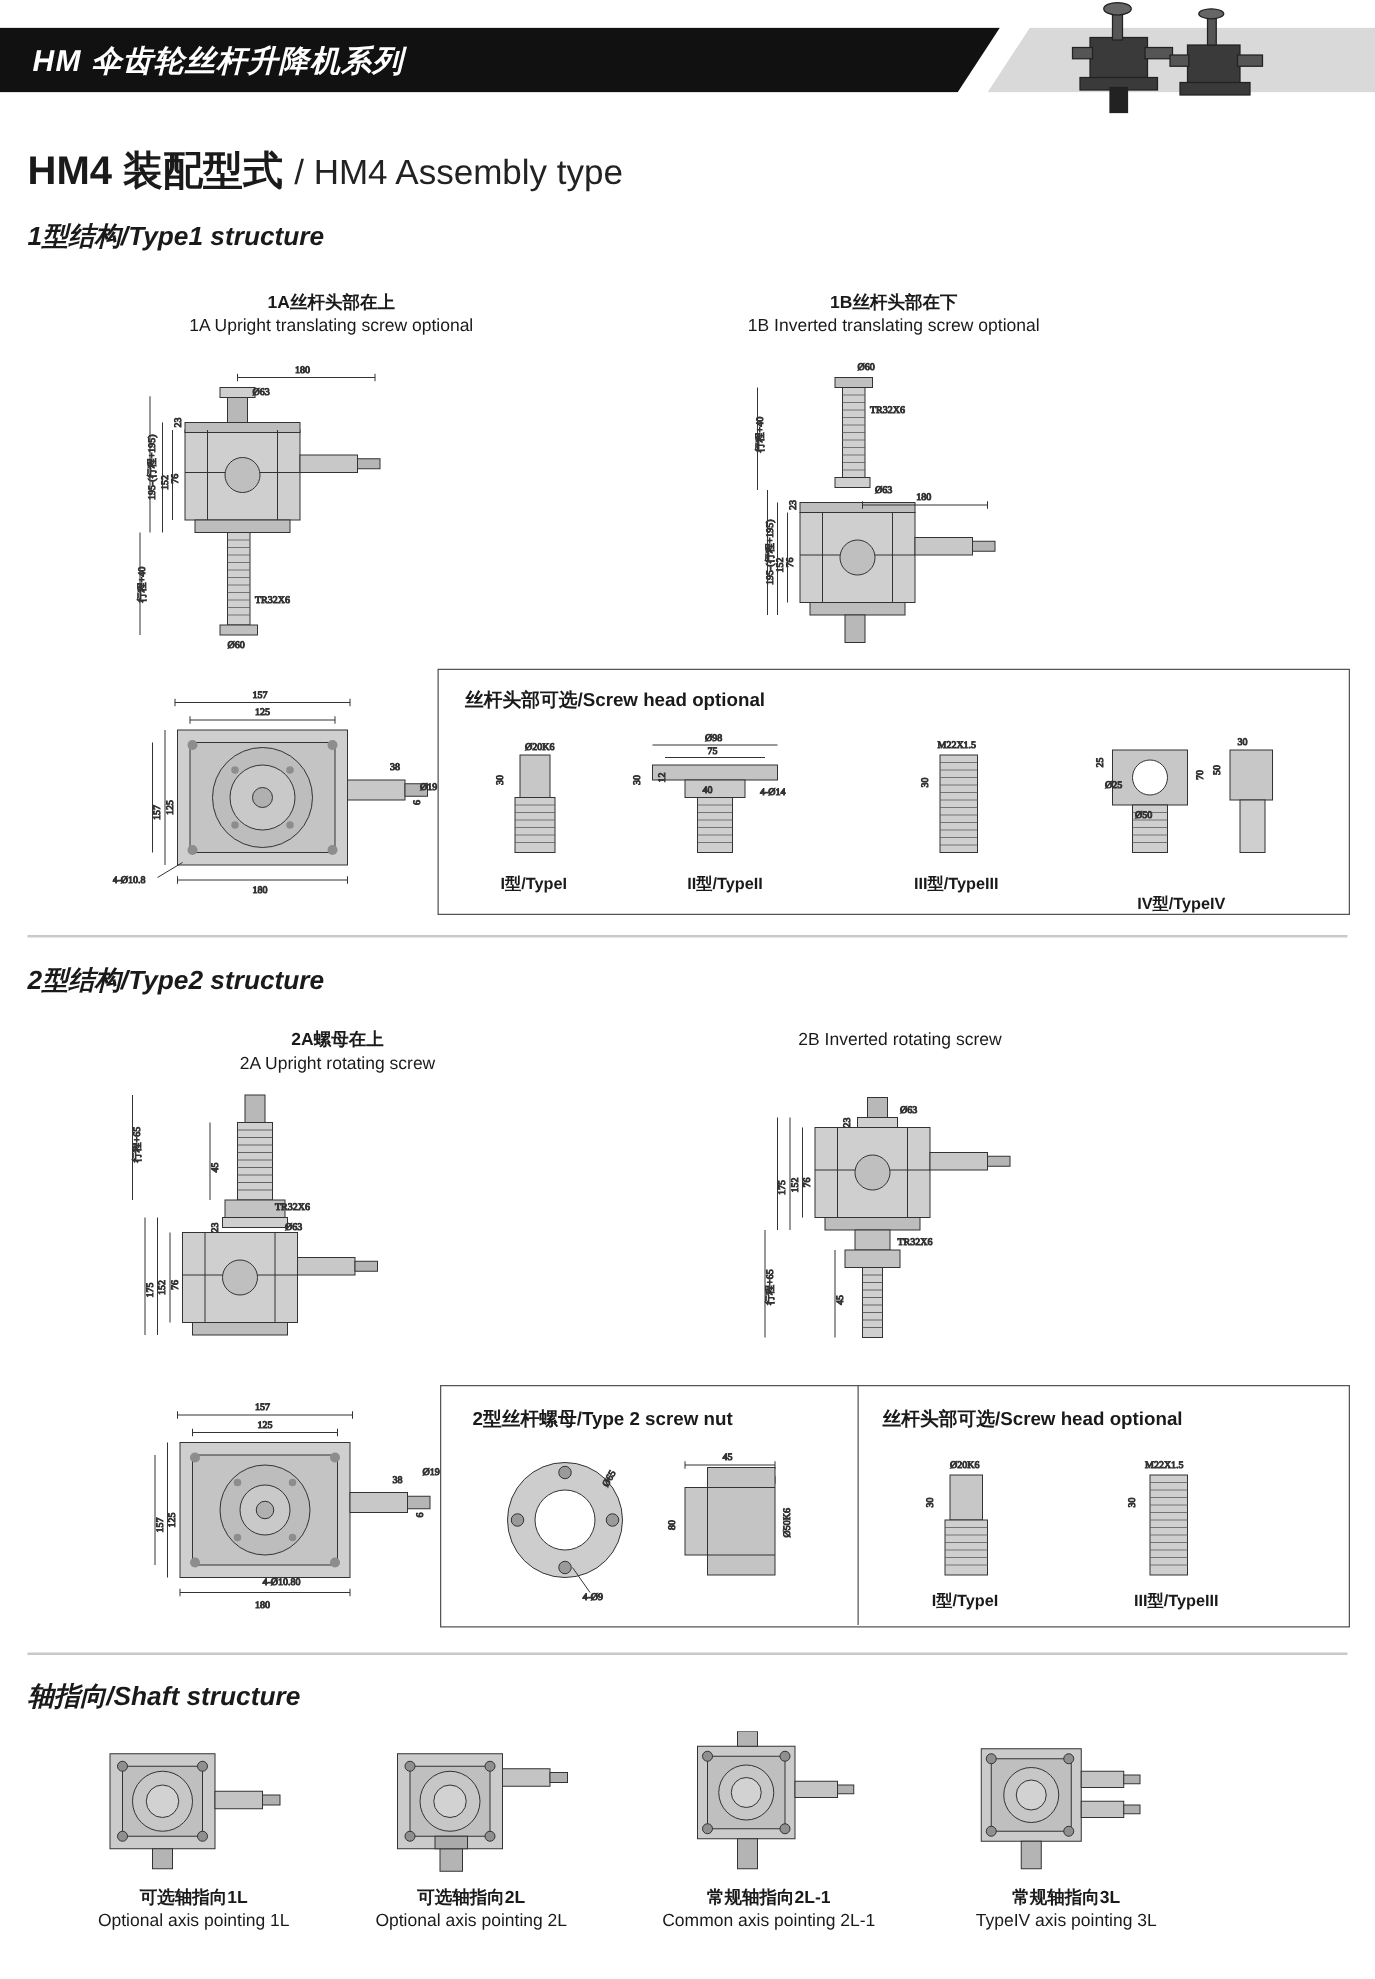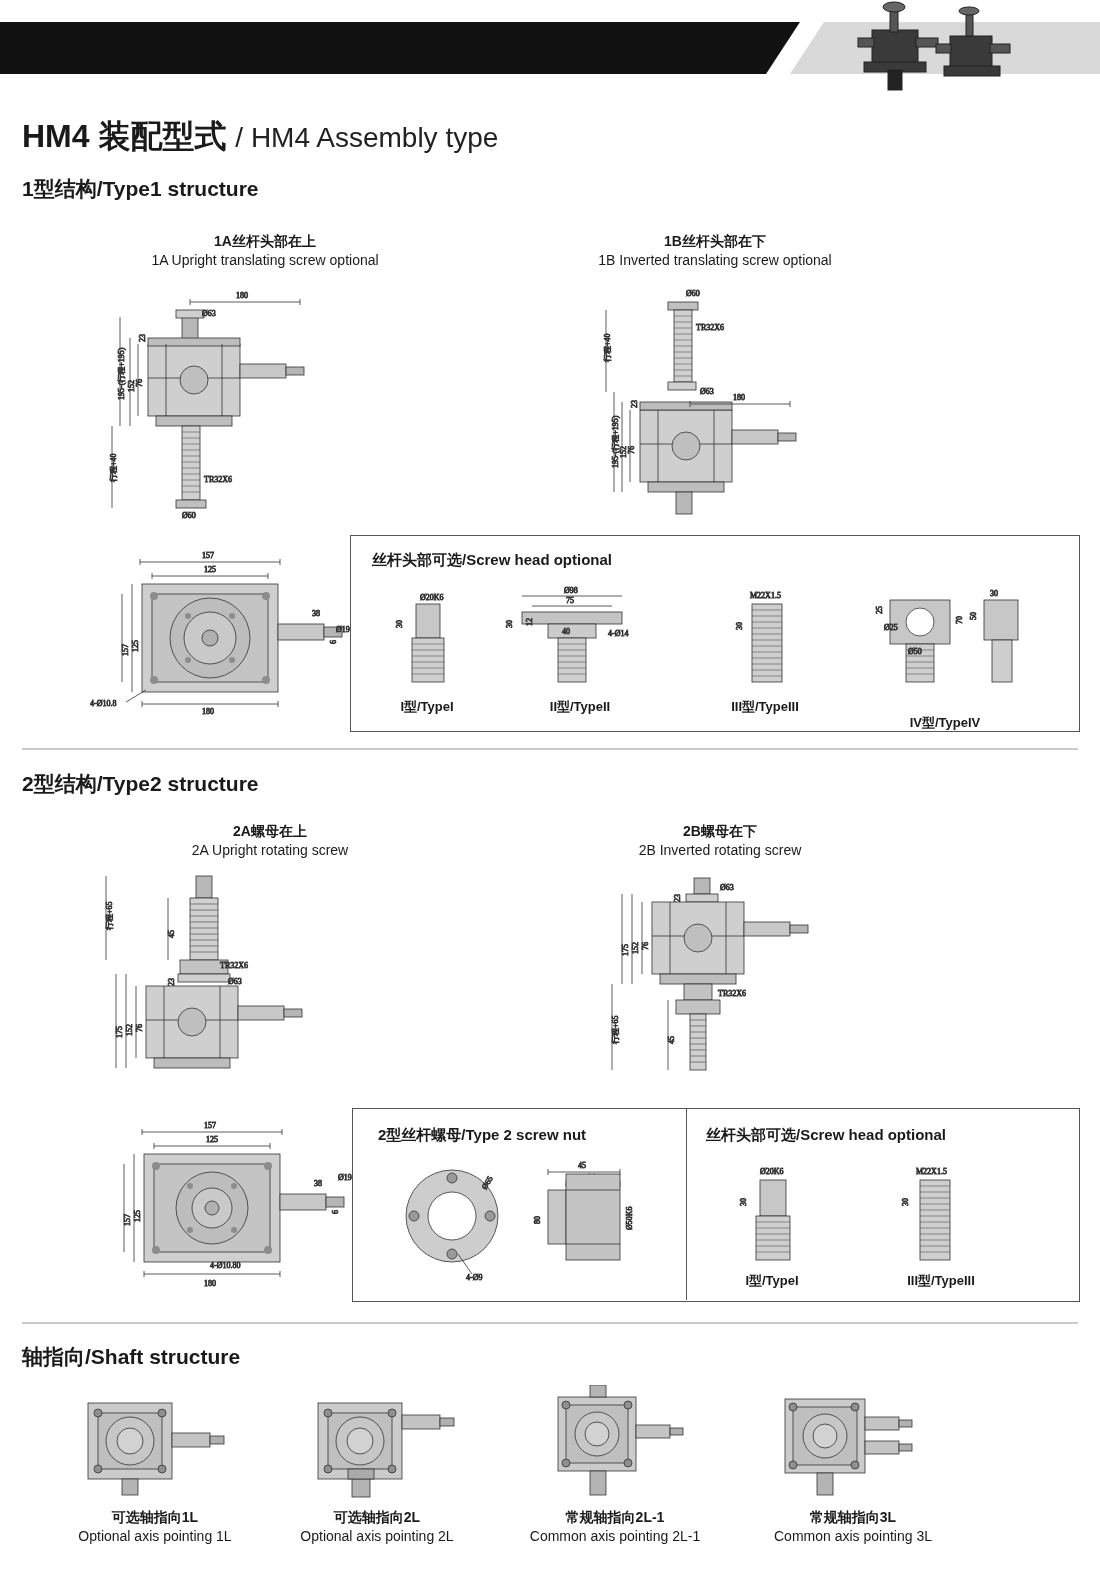--- a/index.html
+++ b/index.html
@@ -21,38 +21,39 @@
     clip-path:polygon(34px 0,100% 0,100% 100%,0 100%);
   }
   .header-title{
     position:absolute;left:26px;top:33px;color:#fff;
     font-size:24px;font-weight:bold;font-style:italic;letter-spacing:1px;
   }
   .header-img{position:absolute;right:70px;top:0;width:180px;height:92px;}
   
   .page-title{position:absolute;left:22px;top:115px;font-size:32px;font-weight:bold;}
   .page-title .en{font-weight:normal;font-size:28px;color:#222;}
-  .sec-title{position:absolute;left:22px;font-size:21px;font-weight:bold;}
+  .sec-title{position:absolute;left:22px;font-size:21px;font-weight:bold;font-style:italic;}
   .hr{position:absolute;left:22px;width:1056px;height:2px;background:#c9c9c9;}
   
   .cap{position:absolute;text-align:center;font-size:14px;line-height:19px;}
   .cap .cn{font-weight:bold;text-align:center;}
   .box{position:absolute;border:1px solid #555;}
   .box-title{position:absolute;font-size:15px;font-weight:bold;}
   .lbl{position:absolute;font-size:13px;font-weight:bold;text-align:center;}
   svg{display:block;}
   .dim{font-size:8px;font-family:"Liberation Serif", serif;fill:#111;}
   .dimv{font-size:8px;font-family:"Liberation Serif", serif;fill:#111;}
 </style>
 </head>
 <body>
 
 <div class="header">
   <div class="header-bar"></div>
   <div class="header-bar2"></div>
+  <div class="header-title">HM 伞齿轮丝杆升降机系列</div>
   <div class="header-img">
     <svg width="180" height="92" viewBox="0 0 180 92">
       <g fill="#3a3a3a" stroke="#222" stroke-width="1">
         <rect x="22" y="30" width="46" height="34"></rect>
         <rect x="14" y="62" width="62" height="10"></rect>
         <rect x="38" y="70" width="14" height="20" fill="#222"></rect>
         <rect x="40" y="6" width="8" height="26" fill="#555"></rect>
         <ellipse cx="44" cy="7" rx="11" ry="5" fill="#666"></ellipse>
         <rect x="66" y="38" width="22" height="9" fill="#555"></rect>
         <rect x="8" y="38" width="16" height="9" fill="#555"></rect>
@@ -275,21 +276,20 @@
 
 <div class="hr" style="top:748px;"></div>
 
 <div class="sec-title" style="top:770px;">2型结构/Type2 structure</div>
 
 <div class="cap" style="left:70px;top:822px;width:400px;">
   <div class="cn">2A螺母在上</div>
   <div>2A Upright rotating screw</div>
 </div>
 <div class="cap" style="left:520px;top:822px;width:400px;">
-  <div class="cn">2B螺母在下</div>
   <div>2B Inverted rotating screw</div>
 </div>
 
 <div style="position:absolute;left:80px;top:868px;">
 <svg width="270" height="215" viewBox="0 0 270 215">
   <g stroke="#333" fill="none" stroke-width="0.8">
     <rect x="116" y="8" width="16" height="22" fill="#b8b8b8"></rect>
     <rect x="110" y="30" width="28" height="62" fill="#d0d0d0"></rect>
     <g stroke="#555" stroke-width="0.7">
       <path d="M110 36h28M110 42h28M110 48h28M110 54h28M110 60h28M110 66h28M110 72h28M110 78h28M110 84h28"></path>
@@ -555,14 +555,14 @@
 <div class="cap" style="left:262px;top:1508px;width:230px;">
   <div class="cn">可选轴指向2L</div>
   <div>Optional axis pointing 2L</div>
 </div>
 <div class="cap" style="left:490px;top:1508px;width:250px;">
   <div class="cn">常规轴指向2L-1</div>
   <div>Common axis pointing 2L-1</div>
 </div>
 <div class="cap" style="left:728px;top:1508px;width:250px;">
   <div class="cn">常规轴指向3L</div>
-  <div>Common axis pointing 3L</div>
+  <div>TypeIV axis pointing 3L</div>
 </div>
 
 </body></html>

